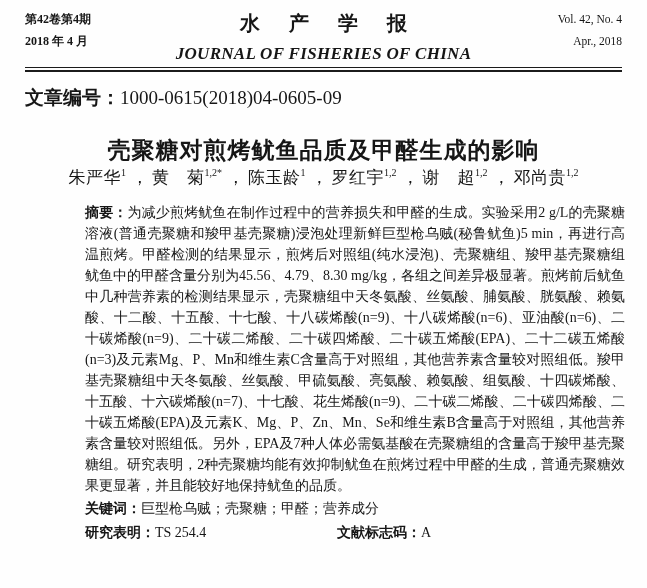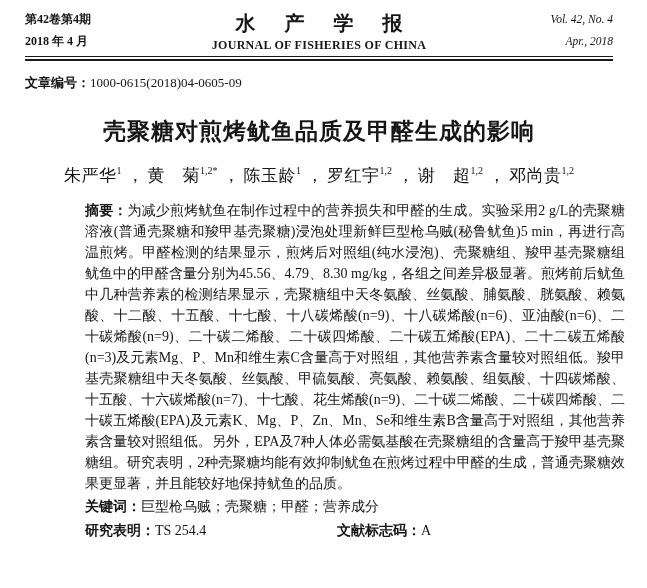--- a/index.html
+++ b/index.html
@@ -5,21 +5,21 @@
   html, body { margin: 0; padding: 0; background: #e8e8e8; }
   .page {
     position: relative;
     width: 647px;
     height: 588px;
     margin: 0 auto;
     background: #fefefe;
     color: #161616;
     font-family: "Liberation Serif", serif;
     box-sizing: border-box;
-    padding: 8px 34px 0 25px;
+    padding: 8px 25px 0 25px;
     overflow: hidden;
   }
 
   
   .masthead {
     display: flex;
     justify-content: space-between;
     align-items: flex-start;
   }
   .mh-left {
@@ -33,66 +33,65 @@
   .cn-journal-title {
     font-size: 20px;
     font-weight: 700;
     letter-spacing: 12px;
     padding-left: 12px; 
     margin-top: 2px;
     white-space: nowrap;
     font-family: Liberation Serif, serif;
   }
   .en-journal-title {
-    font-size: 12px;
+    font-size: 17px;
     font-weight: 700;
-    margin-top: 1px;
+    margin-top: 7px;
     letter-spacing: 0.3px;
     white-space: nowrap;
+    font-style: italic;
   }
   .mh-right {
     font-size: 11.5px;
     line-height: 22px;
     text-align: right;
     white-space: nowrap;
     width: 150px;
-    font-style: italic;
   }
 
   
   .rule {
     margin-top: 3px;
     height: 2px;
     border-top: 1px solid #1b1b1b;
     border-bottom: 2px solid #1b1b1b;
   }
 
   
   .meta-row {
     display: flex;
     justify-content: space-between;
     margin-top: 13px;
-    font-size: 13px;
+    font-size: 19px;
   }
   .label {
     font-family: "Liberation Sans", sans-serif;
     font-weight: 700;
   }
 
   
   .article-title {
     margin: 24px 0 0 0;
     text-align: center;
     font-family: "Liberation Sans", sans-serif;
     font-weight: 700;
     font-size: 23px;
     letter-spacing: 1px;
   }
   .authors {
-    margin-top: 17px;
     text-align: center;
     font-size: 17px;
     letter-spacing: 0.5px;
   }
   .authors sup { font-size: 10px; letter-spacing: 0; }
   .author .sep { display: inline-block; width: 26px; text-indent: 2px; }
   .author:last-child .sep { display: none; }
 
   .affiliations {
     margin-top: 9px;

